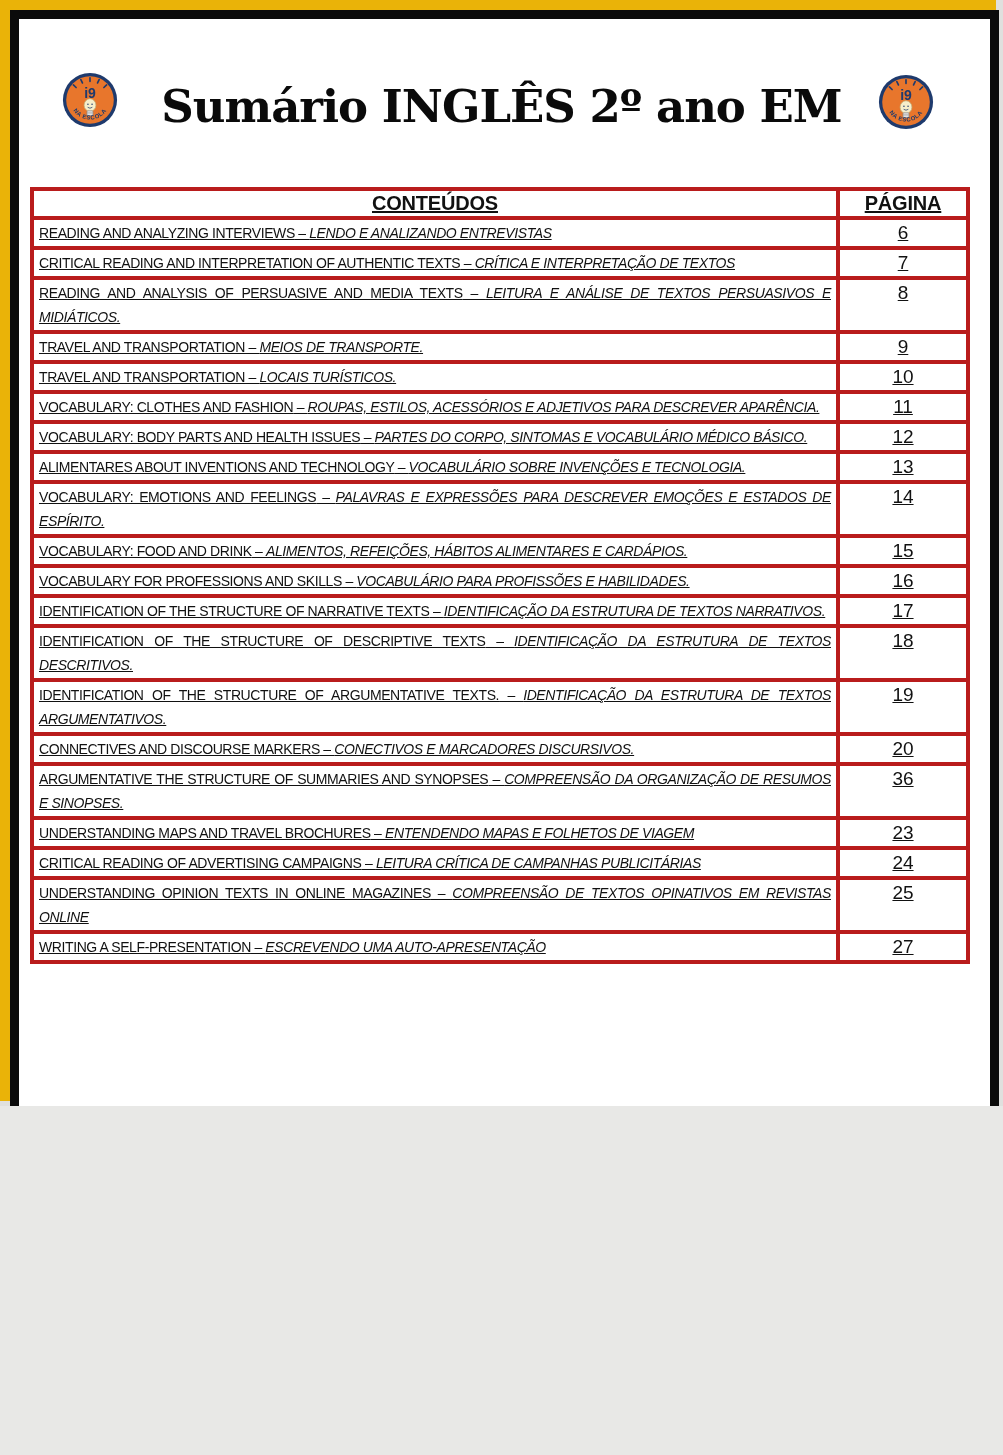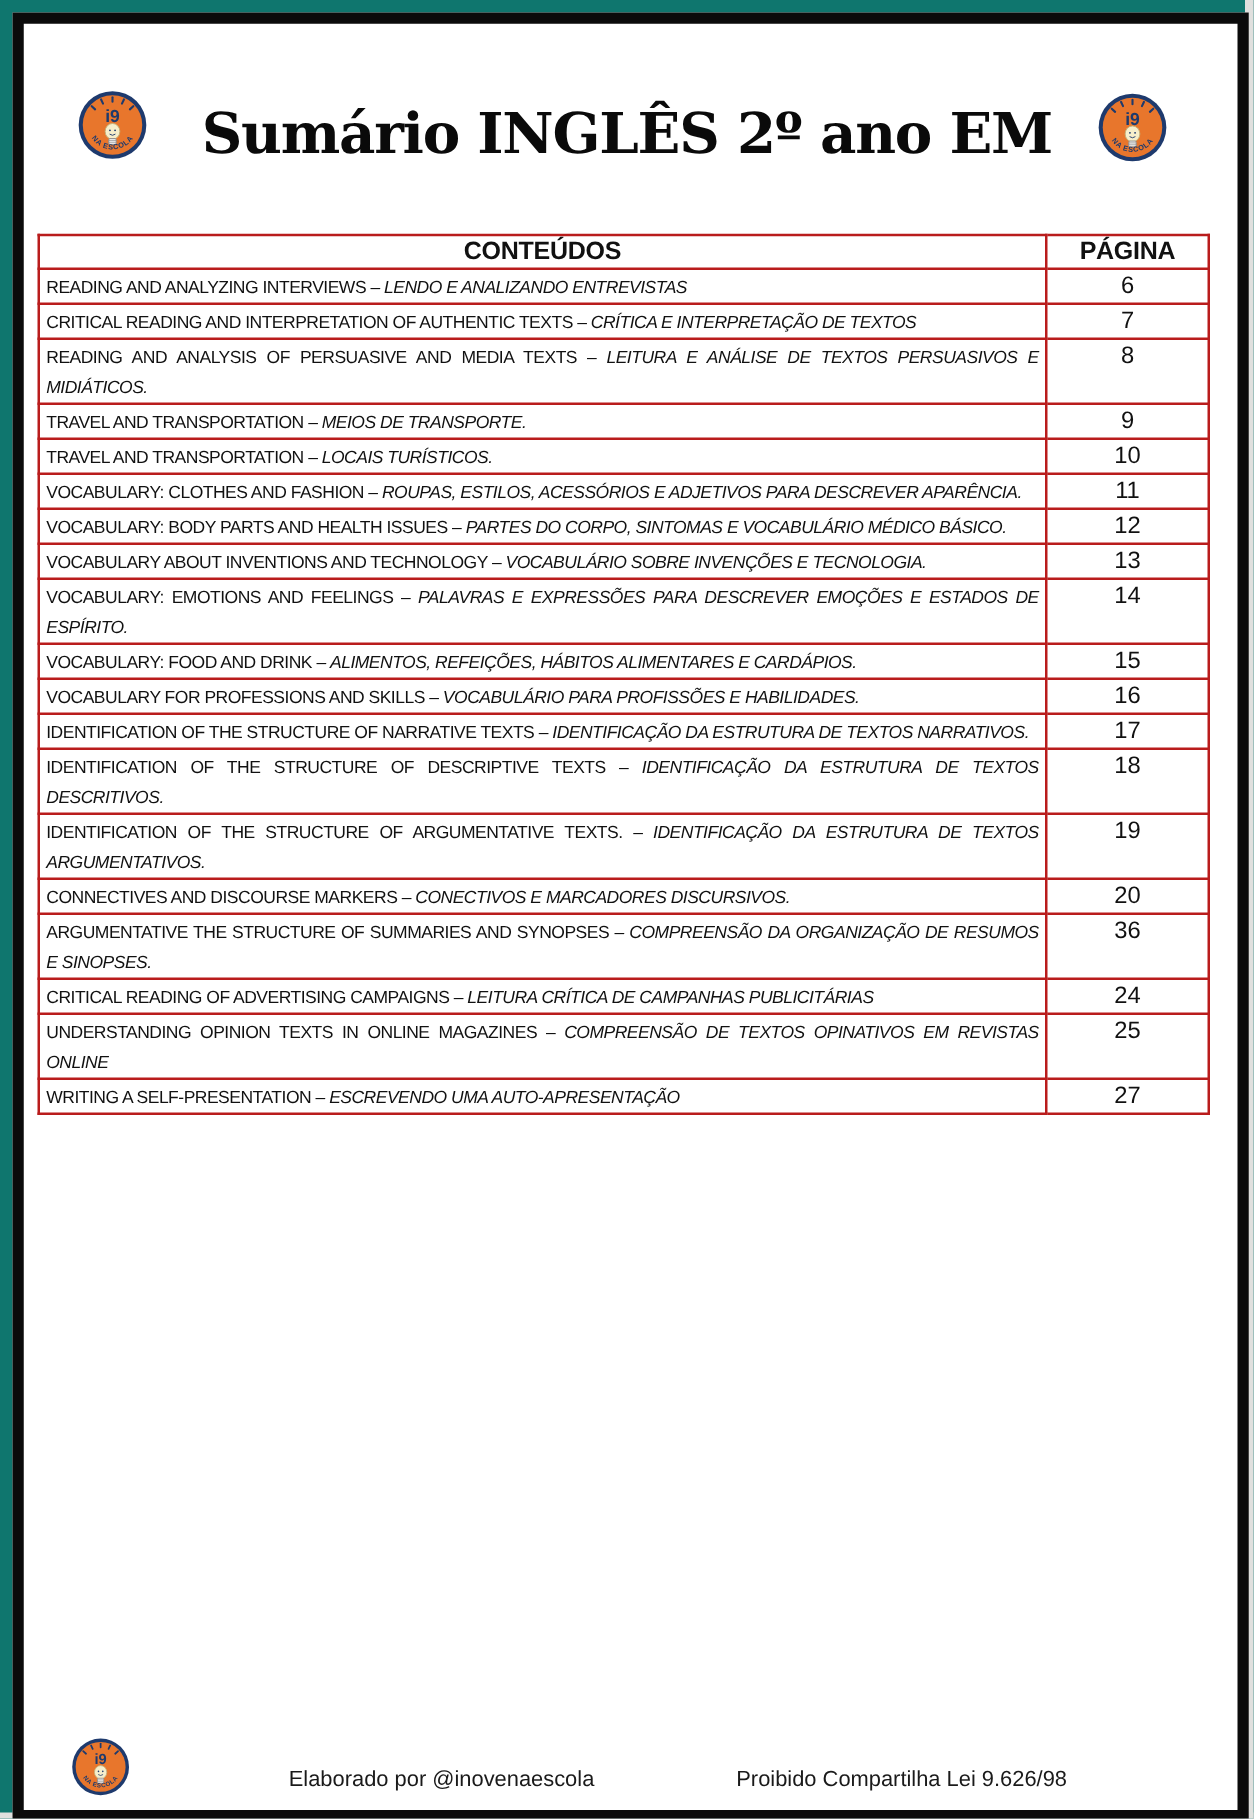--- a/index.html
+++ b/index.html
@@ -1,17 +1,17 @@
 <!DOCTYPE html>
 <html><head>
 <meta charset="utf-8">
 <style>
   html,body { margin:0; padding:0; background:#e8e8e6; }
   .page {
-    position:relative; width:1003px; height:1455px; background:#0f766e;
+    position:relative; width:1003px; height:1106px; background:#eab308;
     font-family:"Liberation Sans", sans-serif; color:#111; overflow:hidden;
   }
   .edge-right { position:absolute; right:0; top:0; width:7px; height:100%; background:#e0e0de; z-index:0; }
   .edge-bottom { position:absolute; left:0; bottom:0; width:100%; height:5px; background:#e0e0de; z-index:0; }
   .frame {
     position:absolute; left:10px; top:10px; width:971px; height:1429px;
     border:9px solid #0b0b0b; z-index:1; background:#fff;
   }
   
   .logo-svg { position:absolute; z-index:2; }
@@ -21,21 +21,21 @@
   .doc-title {
     position:absolute; left:0; top:80px; width:100%; text-align:center; z-index:2;
     font-family:"DejaVu Serif", serif; font-weight:bold;
     font-size:45px; letter-spacing:-1px; color:#0a0a0a; white-space:nowrap;
   }
   
   table.toc {
     position:absolute; left:30px; top:187px; width:936px; z-index:2;
     border-collapse:collapse; table-layout:fixed;
   }
-  table.toc th, table.toc td { border:2px solid #b91c1c; }
+  table.toc th, table.toc td { border:4px solid #b91c1c;text-decoration:underline; }
   col.c-content { width:806px; }
   col.c-page    { width:130px; }
   th.h-content, th.h-page {
     font-size:20px; font-weight:bold; text-align:center;
     padding:1px 2px; letter-spacing:-0.2px; height:22px;
   }
   td.cell-content {
     font-size:14px; line-height:24px; letter-spacing:-0.4px;
     text-align:justify; text-align-last:left;
     padding:1px 5px; vertical-align:top;
@@ -130,21 +130,21 @@
   </tr>
         <tr>
     <td class="cell-content"><span class="en">VOCABULARY: CLOTHES AND FASHION</span><span class="sep"> – </span><span class="pt">ROUPAS, ESTILOS, ACESSÓRIOS E ADJETIVOS PARA DESCREVER APARÊNCIA.</span></td>
     <td class="cell-page">11</td>
   </tr>
         <tr>
     <td class="cell-content"><span class="en">VOCABULARY: BODY PARTS AND HEALTH ISSUES</span><span class="sep"> – </span><span class="pt">PARTES DO CORPO, SINTOMAS E VOCABULÁRIO MÉDICO BÁSICO.</span></td>
     <td class="cell-page">12</td>
   </tr>
         <tr>
-    <td class="cell-content"><span class="en">VOCABULARY ABOUT INVENTIONS AND TECHNOLOGY</span><span class="sep"> – </span><span class="pt">VOCABULÁRIO SOBRE INVENÇÕES E TECNOLOGIA.</span></td>
+    <td class="cell-content"><span class="en">ALIMENTARES ABOUT INVENTIONS AND TECHNOLOGY</span><span class="sep"> – </span><span class="pt">VOCABULÁRIO SOBRE INVENÇÕES E TECNOLOGIA.</span></td>
     <td class="cell-page">13</td>
   </tr>
         <tr>
     <td class="cell-content"><span class="en">VOCABULARY: EMOTIONS AND FEELINGS</span><span class="sep"> – </span><span class="pt">PALAVRAS E EXPRESSÕES PARA DESCREVER EMOÇÕES E ESTADOS DE ESPÍRITO.</span></td>
     <td class="cell-page">14</td>
   </tr>
         <tr>
     <td class="cell-content"><span class="en">VOCABULARY: FOOD AND DRINK</span><span class="sep"> – </span><span class="pt">ALIMENTOS, REFEIÇÕES, HÁBITOS ALIMENTARES E CARDÁPIOS.</span></td>
     <td class="cell-page">15</td>
   </tr>
@@ -164,20 +164,24 @@
     <td class="cell-content"><span class="en">IDENTIFICATION OF THE STRUCTURE OF ARGUMENTATIVE TEXTS.</span><span class="sep"> – </span><span class="pt">IDENTIFICAÇÃO DA ESTRUTURA DE TEXTOS ARGUMENTATIVOS.</span></td>
     <td class="cell-page">19</td>
   </tr>
         <tr>
     <td class="cell-content"><span class="en">CONNECTIVES AND DISCOURSE MARKERS</span><span class="sep"> – </span><span class="pt">CONECTIVOS E MARCADORES DISCURSIVOS.</span></td>
     <td class="cell-page">20</td>
   </tr>
         <tr>
     <td class="cell-content"><span class="en">ARGUMENTATIVE THE STRUCTURE OF SUMMARIES AND SYNOPSES</span><span class="sep"> – </span><span class="pt">COMPREENSÃO DA ORGANIZAÇÃO DE RESUMOS E SINOPSES.</span></td>
     <td class="cell-page">36</td>
+  </tr>
+        <tr>
+    <td class="cell-content"><span class="en">UNDERSTANDING MAPS AND TRAVEL BROCHURES</span><span class="sep"> – </span><span class="pt">ENTENDENDO MAPAS E FOLHETOS DE VIAGEM</span></td>
+    <td class="cell-page">23</td>
   </tr>
         <tr>
     <td class="cell-content"><span class="en">CRITICAL READING OF ADVERTISING CAMPAIGNS</span><span class="sep"> – </span><span class="pt">LEITURA CRÍTICA DE CAMPANHAS PUBLICITÁRIAS</span></td>
     <td class="cell-page">24</td>
   </tr>
         <tr>
     <td class="cell-content"><span class="en">UNDERSTANDING OPINION TEXTS IN ONLINE MAGAZINES</span><span class="sep"> – </span><span class="pt">COMPREENSÃO DE TEXTOS OPINATIVOS EM REVISTAS ONLINE</span></td>
     <td class="cell-page">25</td>
   </tr>
         <tr>

